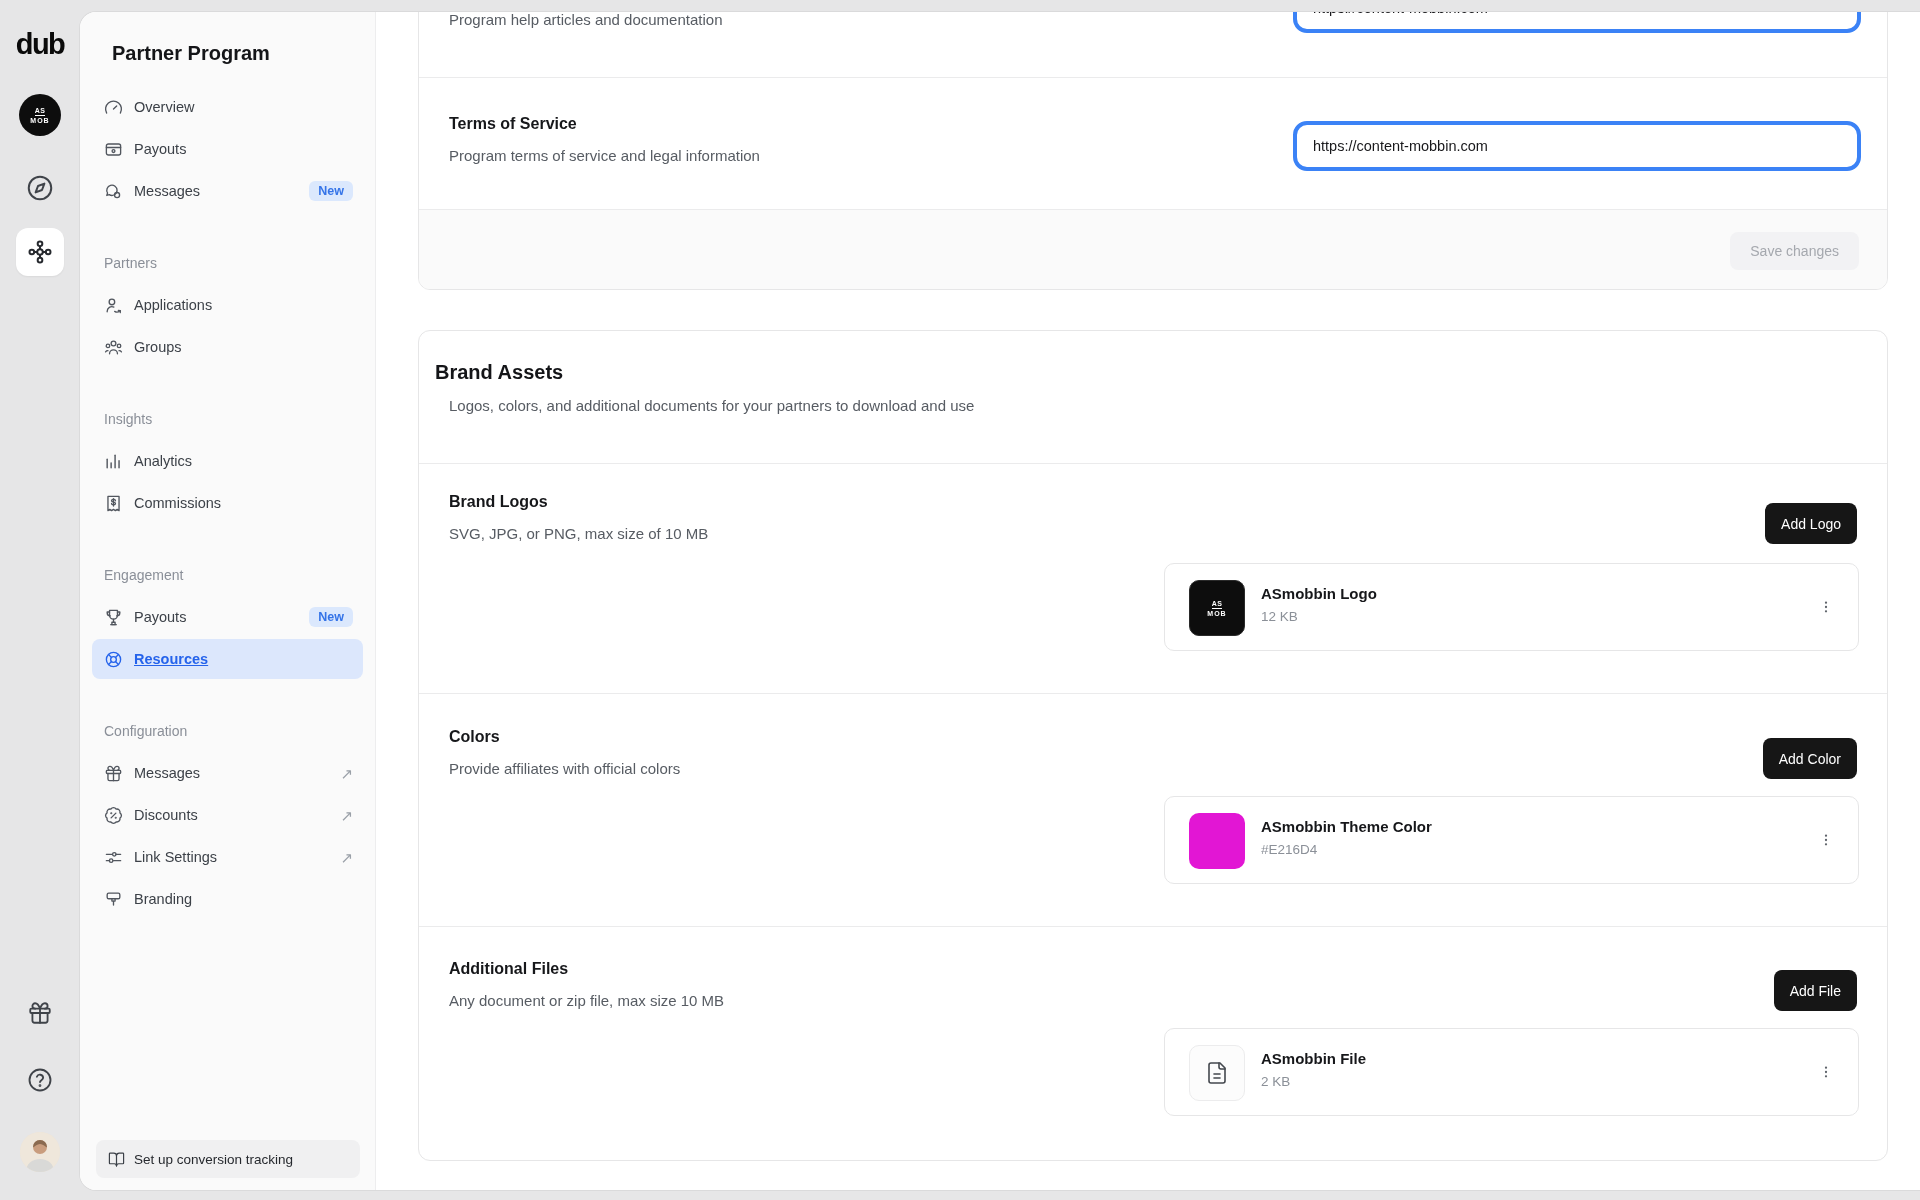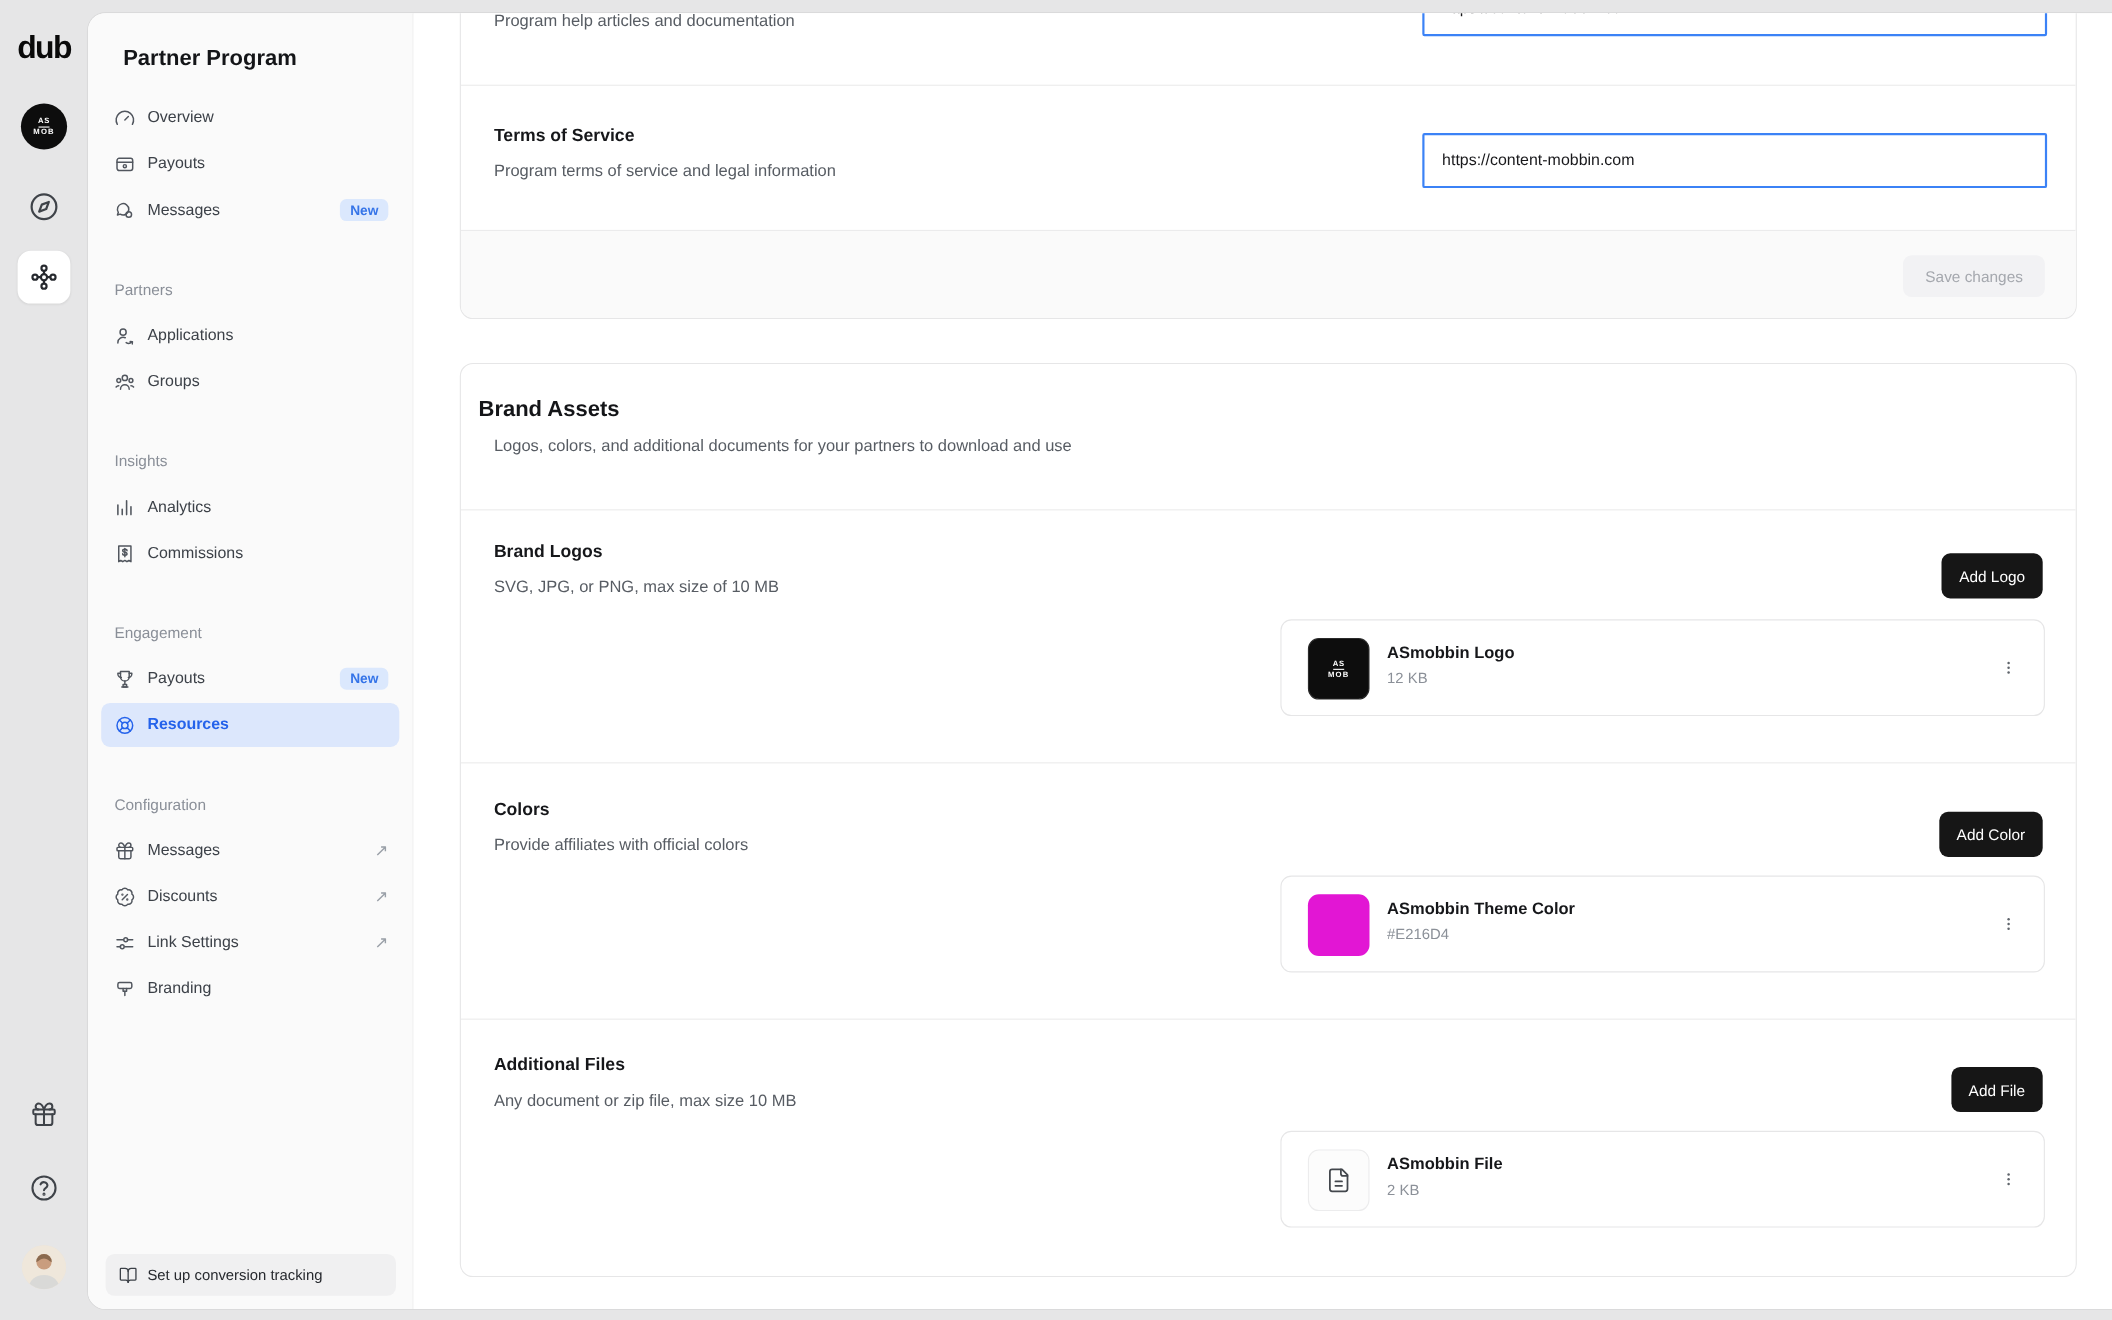--- a/index.html
+++ b/index.html
@@ -32,39 +32,39 @@
 
   
   .shell { position:absolute; left:80px; top:12px; width:1840px; height:1178px; background:#fff; border-radius:16px 0 0 16px; overflow:hidden; box-shadow:0 0 0 1px rgba(0,0,0,.05); }
 
   
   .sidebar { position:absolute; left:0; top:0; width:296px; height:100%; background:#fafafa; border-right:1px solid #ededee; padding:30px 12px 0 12px; }
   .sb-title { font-size:20px; font-weight:700; color:#141518; padding-left:20px; }
   .nav { margin-top:22px; }
   .nav-item { display:flex; align-items:center; gap:11px; height:40px; margin-bottom:2px; padding:0 10px 0 12px; border-radius:8px; font-size:14.5px; color:#3c4148; cursor:pointer; }
   .nav-item .ic { width:19px; height:19px; color:#51565e; flex:0 0 auto; }
-  .nav-item.active { background:#dce7fc; color:#2563eb; font-weight:600; }
+  .nav-item.active { background:#dce7fc; color:#2563eb; font-weight:600;text-decoration:underline; }
   .nav-item.active .ic { color:#2563eb; }
   .badge-new { margin-left:auto; background:#dbe8fd; color:#3574e8; font-size:12.5px; font-weight:600; padding:3px 9px; border-radius:6px; }
   .ext-arrow { margin-left:auto; color:#9aa0a8; font-size:15px; line-height:1; }
   .nav-section { margin-top:44px; }
   .nav-section-label { font-size:14px; color:#8a8f98; padding-left:12px; margin-bottom:14px; }
   .sb-footer-btn { position:absolute; left:16px; bottom:12px; width:264px; height:38px; display:flex; align-items:center; gap:9px; padding:0 12px; background:#f0f0f1; border:none; border-radius:8px; font-family:inherit; font-size:13.5px; color:#26292e; cursor:pointer; }
   .sb-footer-btn .ic { width:17px; height:17px; color:#3c4148; }
 
   
   .main { position:absolute; left:296px; top:0; right:0; bottom:0; background:#fff; }
   .card { position:absolute; left:42px; width:1470px; background:#fff; border:1px solid #e6e6e7; border-radius:12px; overflow:hidden; }
   .card-settings { top:-94px; height:372px; }
   .card-brand { top:318px; height:831px; }
 
   .row-title { font-size:16px; font-weight:600; color:#16171a; }
   .row-desc  { font-size:15px; color:#575c63; }
 
-  .url-input { position:absolute; left:874px; width:568px; height:50px; border:2px solid #3b82f6; border-radius:2px; padding:0 16px; font-family:inherit; font-size:14.5px; color:#18181b; background:#fff; outline:none; }
+  .url-input { position:absolute; left:874px; width:568px; height:50px; border:4px solid #3b82f6; border-radius:14px; padding:0 16px; font-family:inherit; font-size:14.5px; color:#18181b; background:#fff; outline:none; }
   .divider { position:absolute; left:0; width:100%; height:1px; background:#ebebec; }
 
   .settings-footer { position:absolute; left:0; bottom:0; width:100%; height:80px; background:#fafafa; border-top:1px solid #ebebec; }
   .save-btn { position:absolute; right:28px; top:22px; height:38px; padding:0 20px; background:#f2f2f4; color:#a5a8ae; border:none; border-radius:8px; font-family:inherit; font-size:14px; font-weight:500; cursor:default; }
 
   .brand-header-title { position:absolute; left:16px; top:30px; font-size:20px; font-weight:700; color:#141518; }
   .brand-header-sub   { position:absolute; left:30px; top:66px; font-size:15px; color:#575c63; }
 
   .sec-title { position:absolute; left:30px; font-size:16px; font-weight:600; color:#16171a; }
   .sec-desc  { position:absolute; left:30px; font-size:15px; color:#575c63; }

